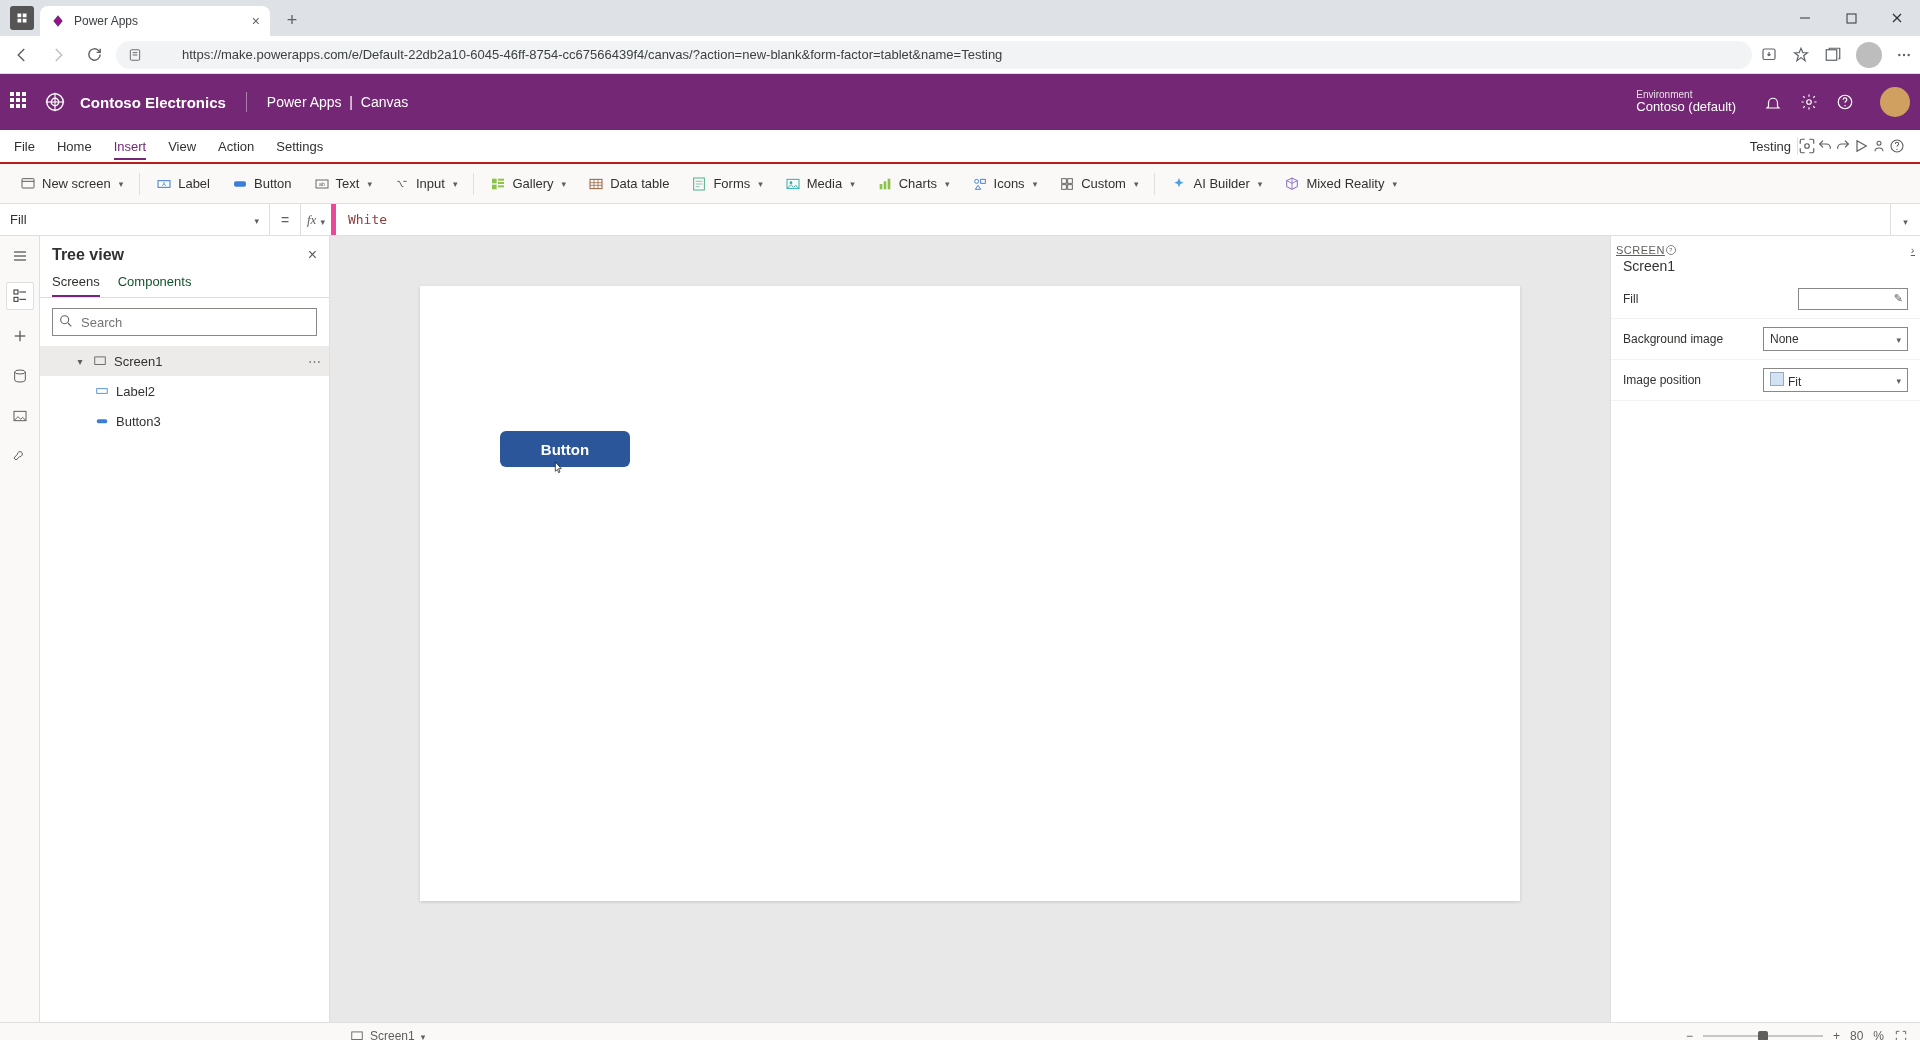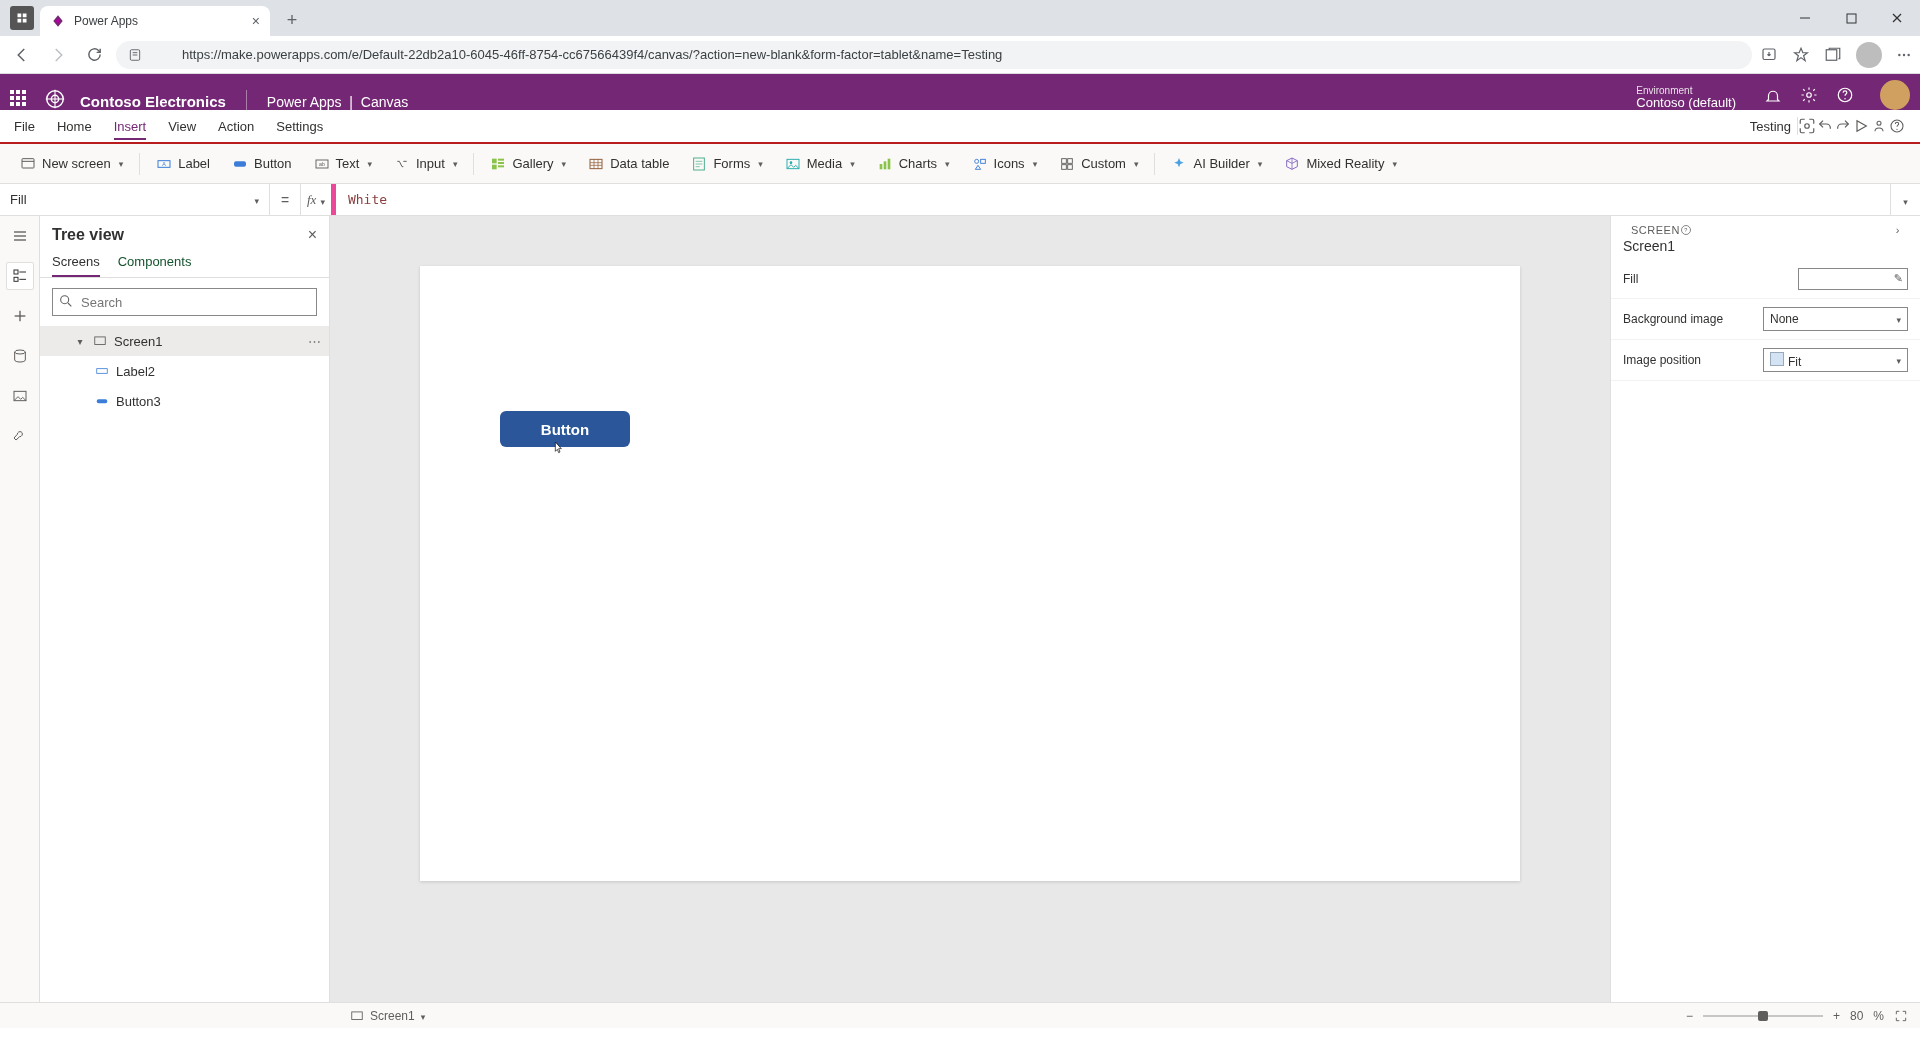--- a/index.html
+++ b/index.html
@@ -17,21 +17,21 @@
 .win-btn { width:46px; display:flex;align-items:center;justify-content:center; color:#555;}
 .browser-bar { height: 38px; background:#fff; border-bottom:1px solid #dadce0; display:flex; align-items:center; padding:0 8px; gap:8px;}
 .nav-btn { width:28px;height:28px;display:flex;align-items:center;justify-content:center;color:#5f6368;border-radius:50%;}
 .nav-btn.disabled{color:#bdc1c6;}
 .url-area { flex:1; height:28px; background:#f1f3f4; border-radius:14px; display:flex; align-items:center; padding:0 12px; gap:8px; font-size:13px; color:#5f6368;}
 .url-area .url-text{color:#3c4043;margin-left:32px;}
 .right-icons{display:flex;gap:14px;align-items:center;color:#5f6368;}
 .avatar-circle{width:26px;height:26px;border-radius:50%;background:#bdbdbd;}
 
 
-.app-header { height: 36px; background:#742774; color:#fff; display:flex; align-items:flex-end; padding:0 10px; gap:14px;}
+.app-header { height: 56px; background:#742774; color:#fff; display:flex; align-items:center; padding:0 10px; gap:14px;}
 .waffle { width:20px;height:20px; display:grid; grid-template-columns:repeat(3,4px); grid-template-rows:repeat(3,4px); gap:2px;}
 .waffle span{background:#fff;}
 .brand-logo{width:22px;height:22px;}
 .brand-text{font-size:15px;font-weight:600;}
 .app-header .divider{width:1px;height:20px;background:rgba(255,255,255,.4);margin:0 6px;}
 .product{font-size:14px;}
 .env-block{margin-left:auto;text-align:left;line-height:1.1;margin-right:14px;}
 .env-label{font-size:10px;opacity:.85;}
 .env-name{font-size:13px;}
 .hdr-icons{display:flex;gap:18px;align-items:center;}
@@ -92,21 +92,21 @@
 .tree-item .more{margin-left:auto;color:#605e5c;}
 
 
 .canvas-wrap{flex:1;background:#e8e8e8;position:relative;display:flex;align-items:flex-start;justify-content:center;padding-top:50px;}
 .canvas{background:#fff;width:1100px;height:615px;box-shadow:0 1px 3px rgba(0,0,0,.15);position:relative;}
 .canvas-button{position:absolute;left:80px;top:145px;width:130px;height:36px;background:#2b579a;color:#fff;border:none;border-radius:6px;font-size:15px;font-weight:600;display:flex;align-items:center;justify-content:center;}
 .cursor-click{position:absolute;left:130px;top:172px;width:16px;height:20px;pointer-events:none;}
 
 
 .props-panel{width:310px;border-left:1px solid #e1dfdd;background:#fff;display:flex;flex-direction:column;font-size:12px;color:#323130;}
-.props-type-row{display:flex;align-items:center;padding:8px 20px 2px;color:#605e5c;font-size:11px;letter-spacing:.5px;}
+.props-type-row{display:flex;align-items:center;padding:8px 5px 2px;color:#605e5c;font-size:11px;letter-spacing:.5px;text-decoration:underline;}
 .props-type-row .expand{margin-left:auto;color:#605e5c;}
 .props-name{padding:0 12px 6px;font-size:14px;}
 .props-tabs{display:flex;gap:18px;padding:0 12px;border-bottom:1px solid #e1dfdd;font-size:12px;}
 .props-tab{padding:6px 0;color:#605e5c;cursor:pointer;}
 .props-tab.active{color:#323130;border-bottom:2px solid #742774;font-weight:600;}
 .prop-row{display:flex;align-items:center;padding:8px 12px;gap:10px;border-bottom:1px solid #f3f2f1;}
 .prop-row label{flex:1;color:#323130;font-size:12px;}
 .fill-swatch{width:110px;height:22px;border:1px solid #8a8886;background:#fff;position:relative;}
 .fill-swatch .edge{position:absolute;right:4px;top:3px;color:#605e5c;font-size:11px;}
 .prop-select-ctrl{width:145px;height:24px;border:1px solid #8a8886;display:flex;align-items:center;padding:0 6px;font-size:12px;justify-content:space-between;}

